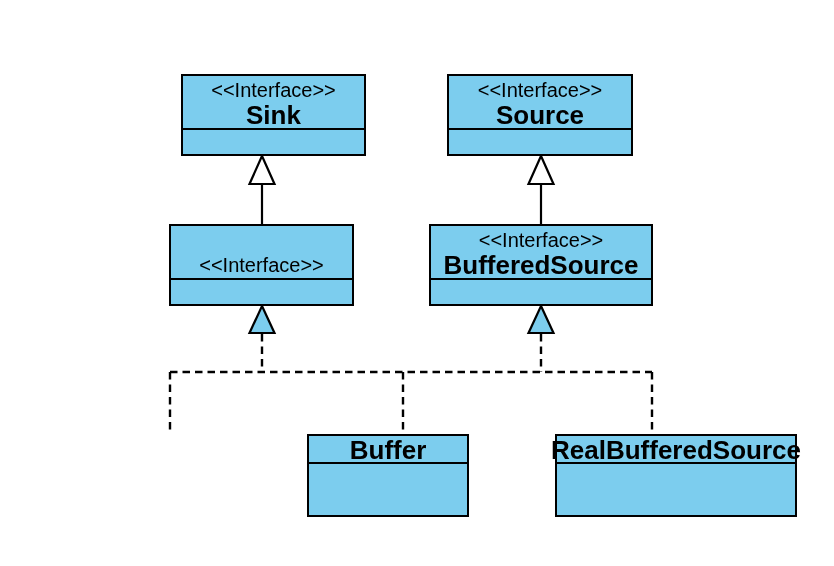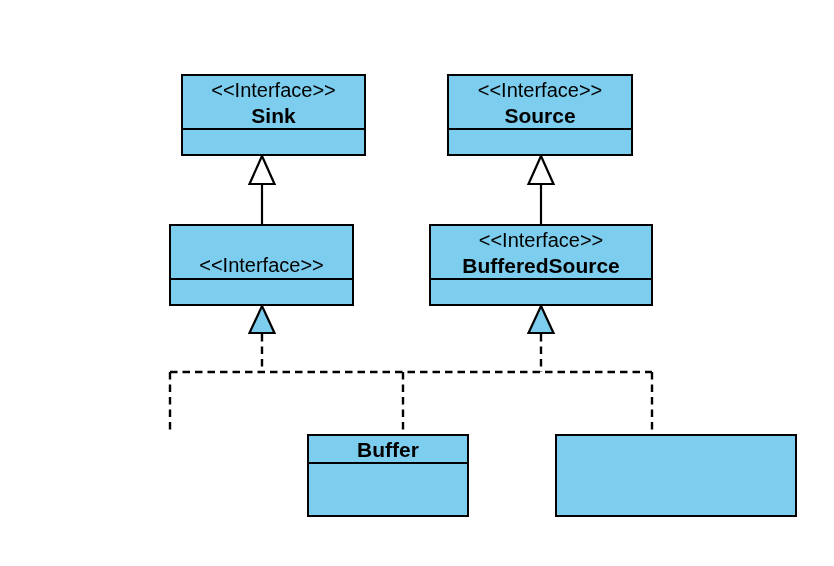--- a/index.html
+++ b/index.html
@@ -72,21 +72,21 @@
   .empty-compartment { flex: 1; }
 
   .stereotype {
     font-size: 20px;
     font-weight: 400;
     color: #000000;
     line-height: 25px;
     white-space: nowrap;
   }
   .class-name {
-    font-size: 21px;
+    font-size: 26px;
     font-weight: 700;
     color: #000000;
     line-height: 25px;
     white-space: nowrap;
   }
   .classbox .class-name { line-height: 24px; }
 
   
   #box-sink                 { left: 181px; top: 74px;  width: 185px; height: 82px; }
   #box-source               { left: 447px; top: 74px;  width: 186px; height: 82px; }
@@ -164,16 +164,19 @@
 
 
   <div id="box-buffer" class="uml-box classbox">
     <div class="name-compartment">
       <div class="class-name">Buffer</div>
     </div>
     <div class="empty-compartment"></div>
   </div>
 
   <div id="box-real-buffered-source" class="uml-box classbox">
+    <div class="name-compartment">
+      <div class="class-name">RealBufferedSource</div>
+    </div>
     <div class="empty-compartment"></div>
   </div>
 
 </div>
 
 </body></html>

